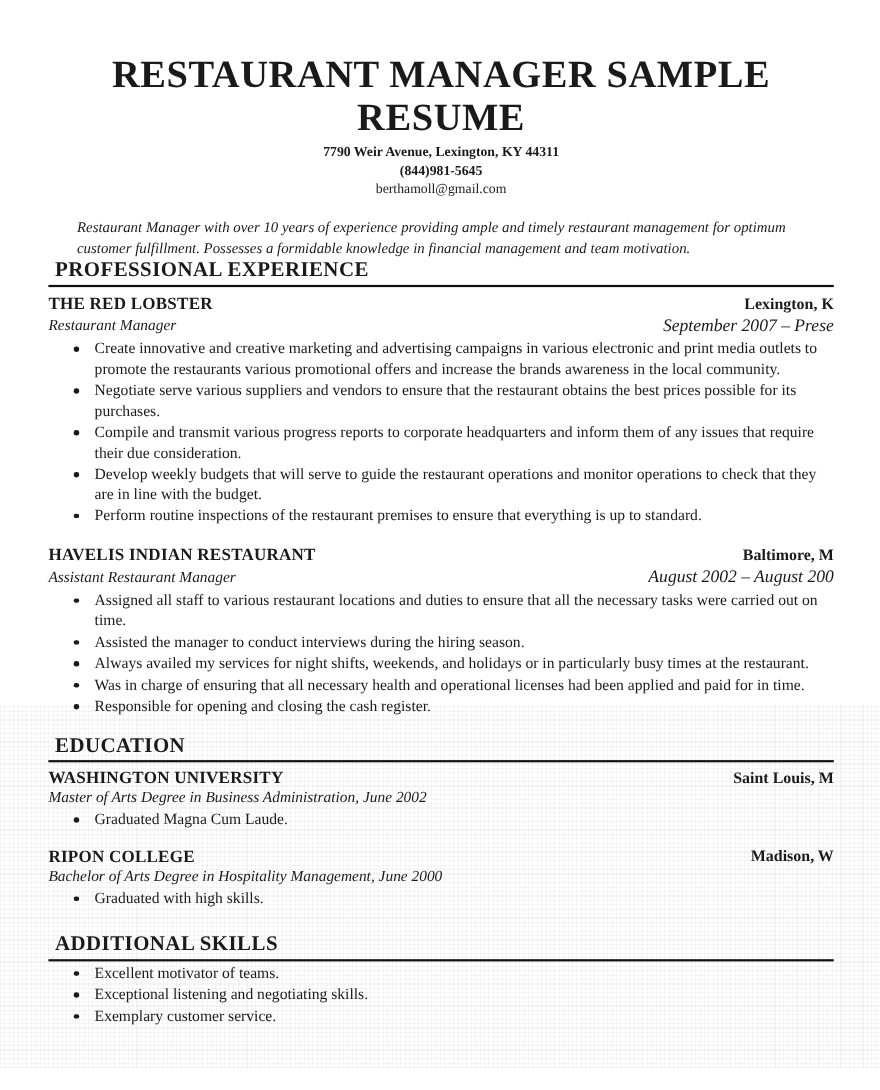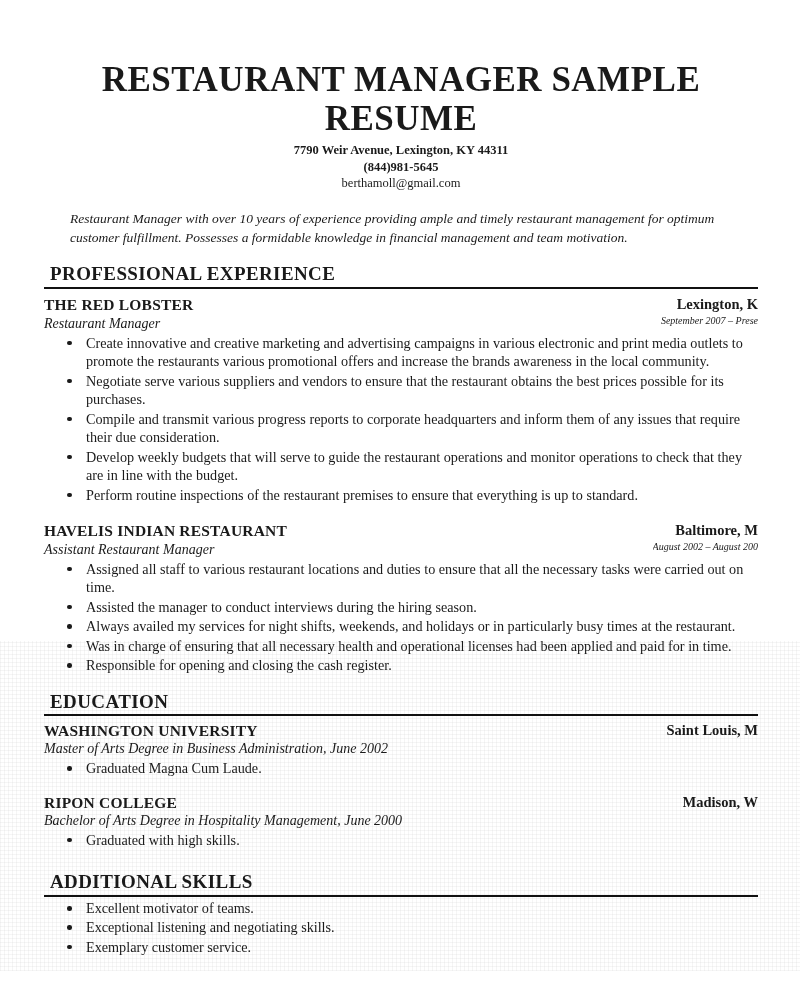--- a/index.html
+++ b/index.html
@@ -12,21 +12,21 @@
     height: 991px;
     font-family: "Liberation Serif", serif;
     color: #1a1a1a;
     overflow: hidden;
   }
   .page {
     position: relative;
     width: 800px;
     height: 971px;
     box-sizing: border-box;
-    padding: 52px 42px 0 44px;
+    padding: 40px 42px 0 44px;
   }
   .title {
     text-align: center;
     font-size: 35px;
     font-weight: bold;
     line-height: 1.12;
     letter-spacing: 0.5px;
     margin: 8px 0 4px 0;
     font-family: "Liberation Serif", serif;
   }
@@ -41,56 +41,55 @@
     font-weight: normal;
   }
   .summary {
     margin: 18px 26px 0 26px;
     text-align: left;
     font-style: italic;
     font-size: 13.5px;
     line-height: 1.38;
   }
   .section {
-    margin-top: 16px;
   }
   .section-heading {
     font-size: 19px;
     font-weight: bold;
     letter-spacing: 0.4px;
     padding: 0 0 1px 6px;
     border-bottom: 2.5px solid #111;
     line-height: 1.2;
   }
   .job {
     margin-top: 7px;
   }
   .job-row {
     display: flex;
     justify-content: space-between;
-    align-items: flex-start;
+    align-items: center;
     line-height: 1.22;
   }
   .org {
     font-size: 15.5px;
     font-weight: bold;
     letter-spacing: 0.2px;
   }
   .place {
     font-size: 14.5px;
     font-weight: bold;
     white-space: nowrap;
     overflow: hidden;
   }
   .role {
     font-size: 14px;
     font-style: italic;
   }
   .dates {
-    font-size: 10px;
+    font-size: 16px;
     font-style: italic;
     white-space: nowrap;
     overflow: hidden;
   }
   ul.bullets {
     list-style: none;
     margin: 2px 0 0 0;
     padding: 0 0 0 16px;
   }
   ul.bullets li {

